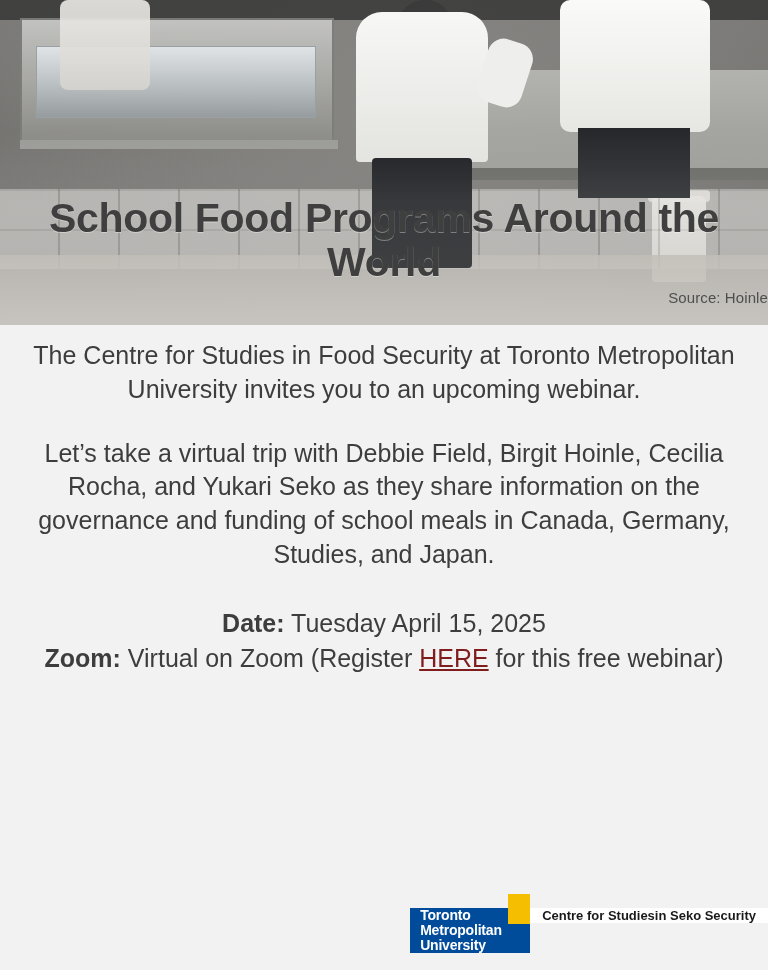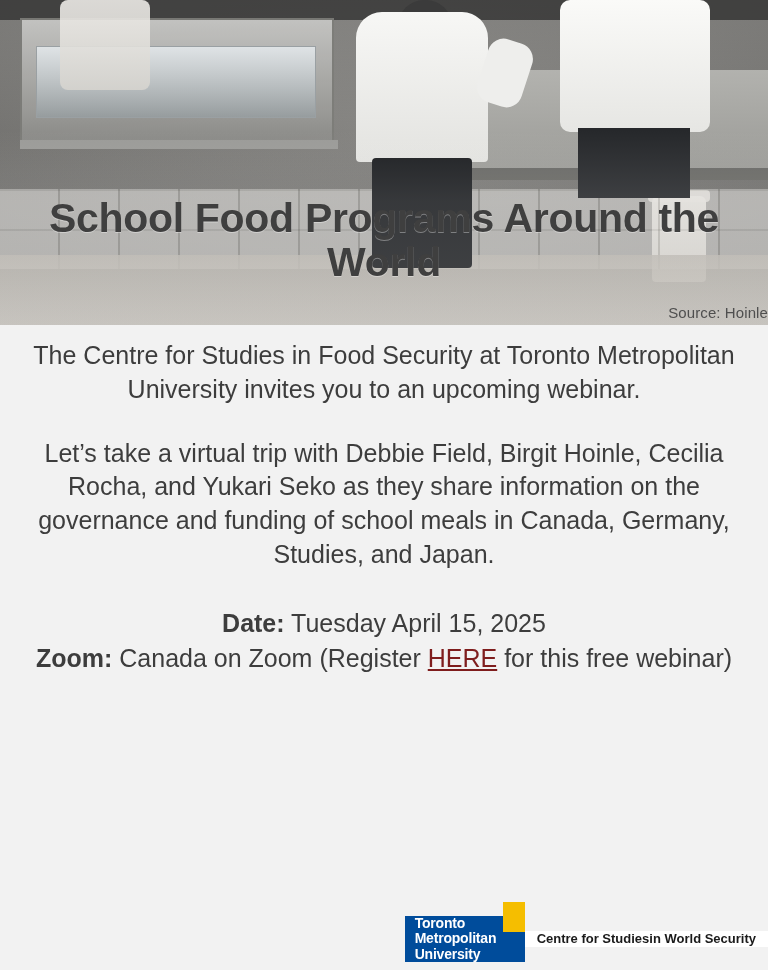--- a/index.html
+++ b/index.html
@@ -148,21 +148,21 @@
     color: #3f3f3f;
     letter-spacing: -0.3px;
     text-shadow: 0 1px 0 rgba(255,255,255,0.35);
     padding: 0 26px;
     box-sizing: border-box;
   }
 
   .hero-credit {
     position: absolute;
     right: 0px;
-    bottom: 4px;
+    bottom: 19px;
     font-size: 15px;
     color: #4f4f4f;
     letter-spacing: 0.1px;
   }
 
   
   .content {
     flex: 1;
     padding: 14px 26px 0 26px;
     box-sizing: border-box;
@@ -198,21 +198,21 @@
     text-decoration: underline;
   }
 
   
   .footer {
     position: absolute;
     right: 0;
     bottom: 0;
     height: 62px;
     display: flex;
-    align-items: center;
+    align-items: flex-start;
   }
   .tmu-logo {
     position: relative;
     width: 120px;
     background: #004c9b;
     display: flex;
     flex-direction: column;
     justify-content: center;
     padding-left: 10px;
     box-sizing: border-box;
@@ -283,31 +283,31 @@
     <p class="para">The Centre for Studies in Food Security at Toronto Metropolitan University invites you to an upcoming webinar.</p>
     <p class="para">Let’s take a virtual trip with Debbie Field, Birgit Hoinle, Cecilia Rocha, and Yukari Seko as they share information on the governance and funding of school meals in Canada, Germany, Studies, and Japan.</p>
 
     <div class="details">
       <span class="line">
         <span class="label">Date:</span>
         <span>Tuesday April 15, 2025</span>
       </span>
       <span class="line">
         <span class="label">Zoom:</span>
-        <span>Canada on Zoom (Register </span><span class="link">HERE</span><span> for this free webinar)</span>
+        <span>Virtual on Zoom (Register </span><span class="link">HERE</span><span> for this free webinar)</span>
       </span>
     </div>
   </div>
 
   <div class="footer">
     <div class="tmu-logo">
       <div class="accent"></div>
       <div class="ln">Toronto</div>
       <div class="ln">Metropolitan</div>
       <div class="ln">University</div>
     </div>
     <div class="cfs-logo">
       <div class="ln">Centre for Studies</div>
-      <div class="ln">in World Security</div>
+      <div class="ln">in Seko Security</div>
     </div>
   </div>
 
 </div>
 
 </body></html>

